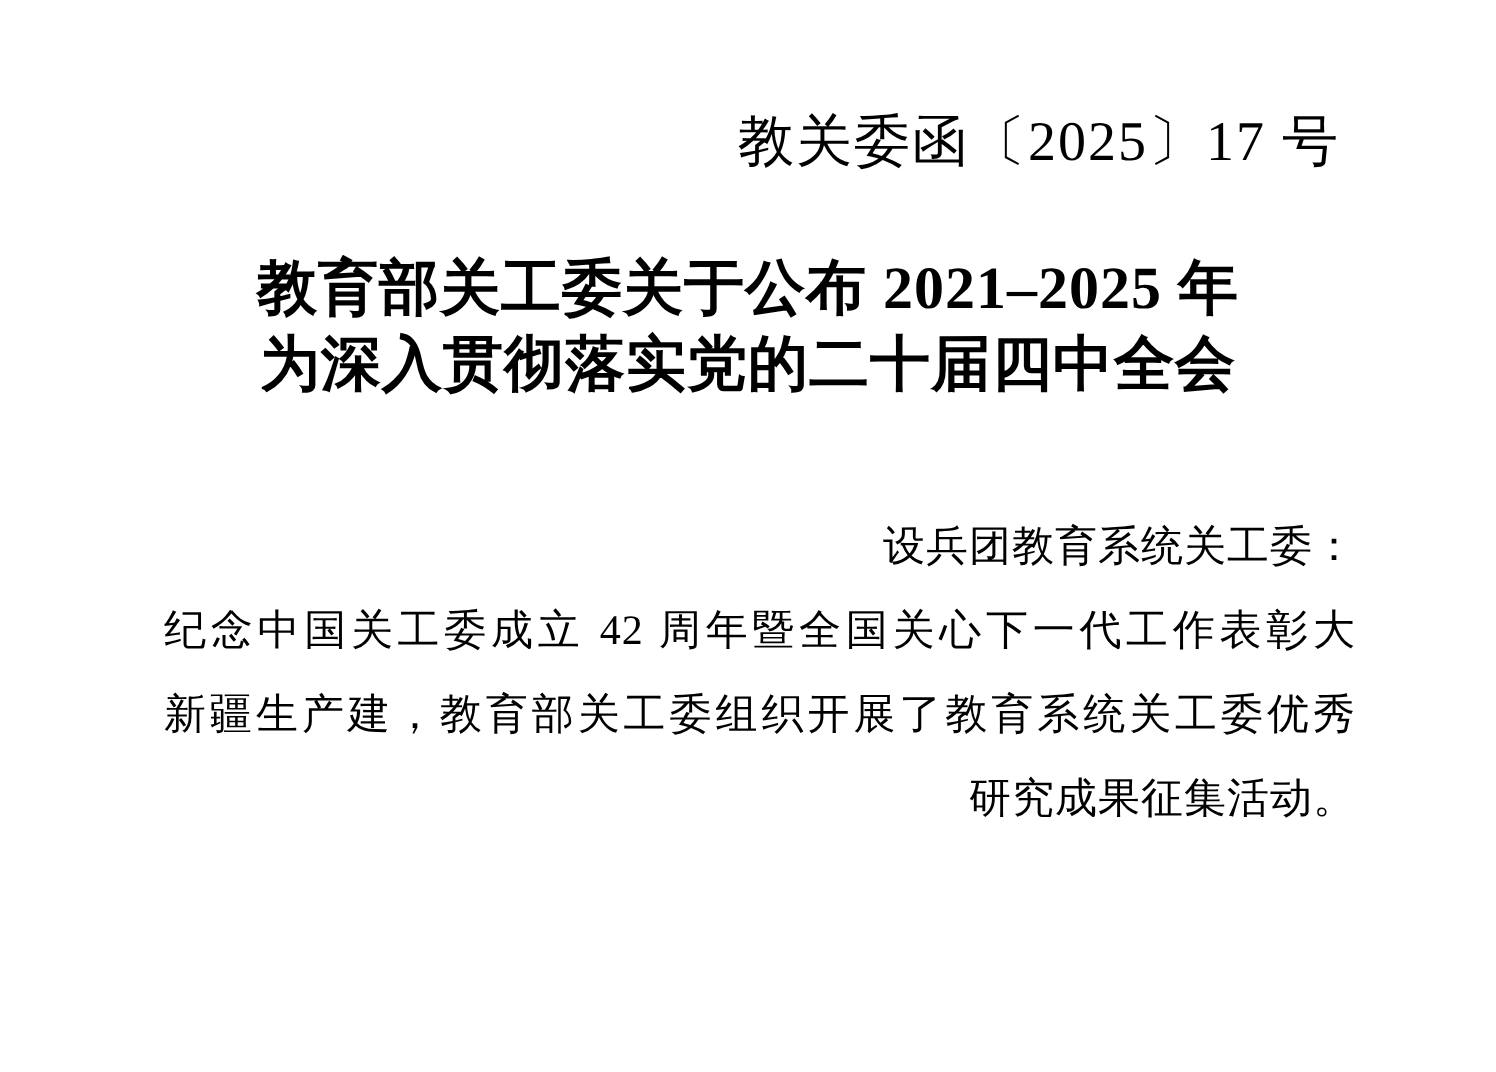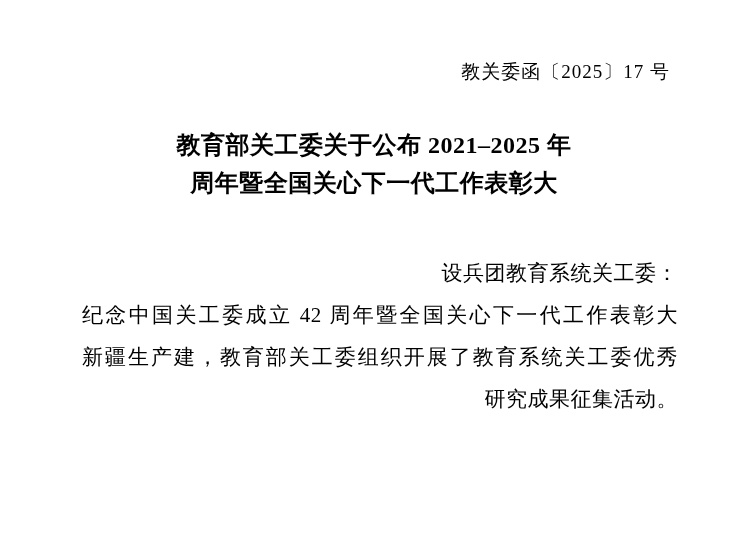--- a/index.html
+++ b/index.html
@@ -13,33 +13,33 @@
     height: 536px;
     background: #ffffff;
     overflow: hidden;
     font-family: "Liberation Serif", "DejaVu Serif", serif;
     color: #000000;
   }
   .doc-number {
     position: absolute;
     top: 59px;
     right: 78px;
-    font-size: 19px;
+    font-size: 28px;
     line-height: 26px;
     letter-spacing: 1px;
     white-space: nowrap;
   }
   .title {
     position: absolute;
     top: 126px;
     left: 0;
     right: 0;
     margin: 0;
     text-align: center;
-    font-size: 24px;
+    font-size: 30px;
     font-weight: bold;
     line-height: 38px;
     letter-spacing: 0.5px;
   }
   .title-line {
     display: block;
   }
   .body-text {
     position: absolute;
     top: 252px;
@@ -63,21 +63,21 @@
 </style>
 </head>
 <body>
 
 <div class="page">
 
   <div class="doc-number">教关委函〔2025〕17 号</div>
 
   <h1 class="title">
     <span class="title-line">教育部关工委关于公布 2021–2025 年</span>
-    <span class="title-line">周年暨全国关心下一代工作表彰大</span>
+    <span class="title-line">为深入贯彻落实党的二十届四中全会</span>
   </h1>
 
   <div class="body-text">
     <div class="line">设兵团教育系统关工委：</div>
     <div class="line full">纪念中国关工委成立 42 周年暨全国关心下一代工作表彰大</div>
     <div class="line full">新疆生产建，教育部关工委组织开展了教育系统关工委优秀</div>
     <div class="line">研究成果征集活动。</div>
   </div>
 
 </div>

